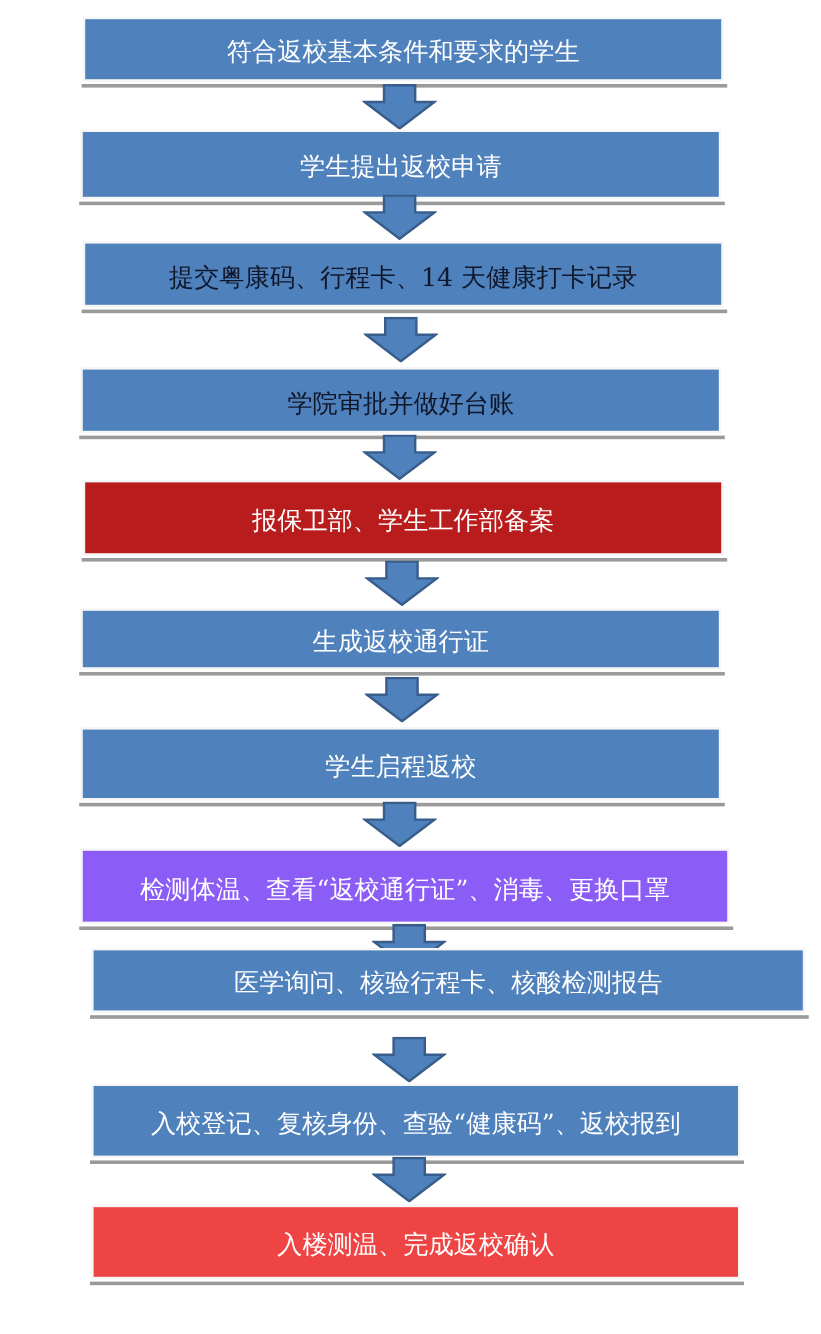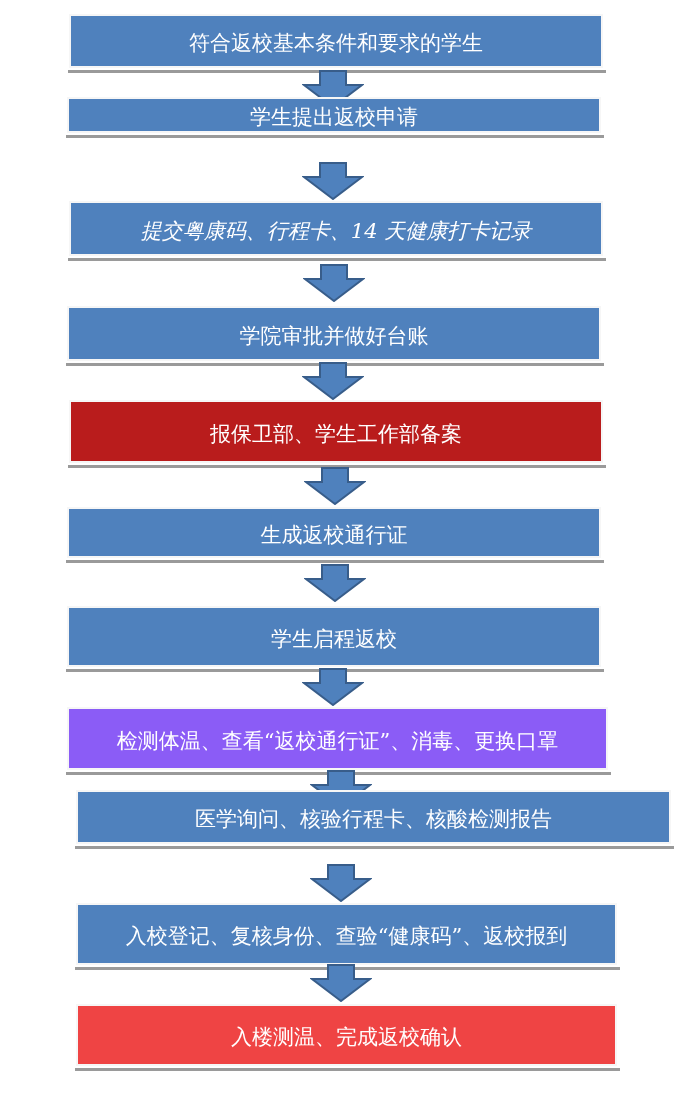--- a/index.html
+++ b/index.html
@@ -65,52 +65,52 @@
         <span>符合返校基本条件和要求的学生</span>
       </div>
   </div>
 
   <div class="arrow" style="left:302px;top:70px;">
       <svg width="62" height="38" viewBox="0 0 62 38">
         <path d="M18 1 H44 V15 H60 L31 37 L2 15 H18 Z" fill="#4f81bd" stroke="#385d8a" stroke-width="2" stroke-linejoin="miter"></path>
       </svg>
     </div>
 
-  <div class="step" style="left:69px;top:99px;width:530px;height:32px;">
+  <div class="step" style="left:69px;top:110px;width:530px;height:54px;">
     <div class="shadow" style="background: rgb(154, 154, 154);"></div>
     <div class="frame"></div>
     <div class="box" style="background: rgb(79, 129, 189); color: rgb(255, 255, 255);">
         <span>学生提出返校申请</span>
       </div>
   </div>
 
   <div class="arrow" style="left:302px;top:162px;">
       <svg width="62" height="38" viewBox="0 0 62 38">
         <path d="M18 1 H44 V15 H60 L31 37 L2 15 H18 Z" fill="#4f81bd" stroke="#385d8a" stroke-width="2" stroke-linejoin="miter"></path>
       </svg>
     </div>
 
   <div class="step" style="left:71px;top:203px;width:530px;height:51px;">
     <div class="shadow" style="background: rgb(154, 154, 154);"></div>
     <div class="frame"></div>
-    <div class="box" style="background: rgb(79, 129, 189); color: #ffffff; font-style: italic;">
+    <div class="box" style="background: rgb(79, 129, 189); color: #0f172a;">
         <span>提交粤康码、行程卡、14 天健康打卡记录</span>
       </div>
   </div>
 
   <div class="arrow" style="left:303px;top:264px;">
       <svg width="62" height="38" viewBox="0 0 62 38">
         <path d="M18 1 H44 V15 H60 L31 37 L2 15 H18 Z" fill="#4f81bd" stroke="#385d8a" stroke-width="2" stroke-linejoin="miter"></path>
       </svg>
     </div>
 
   <div class="step" style="left:69px;top:308px;width:530px;height:51px;">
     <div class="shadow" style="background: rgb(154, 154, 154);"></div>
     <div class="frame"></div>
-    <div class="box" style="background: rgb(79, 129, 189); color: #ffffff;">
+    <div class="box" style="background: rgb(79, 129, 189); color: #0f172a;">
         <span>学院审批并做好台账</span>
       </div>
   </div>
 
   <div class="arrow" style="left:302px;top:362px;">
       <svg width="62" height="38" viewBox="0 0 62 38">
         <path d="M18 1 H44 V15 H60 L31 37 L2 15 H18 Z" fill="#4f81bd" stroke="#385d8a" stroke-width="2" stroke-linejoin="miter"></path>
       </svg>
     </div>
 

